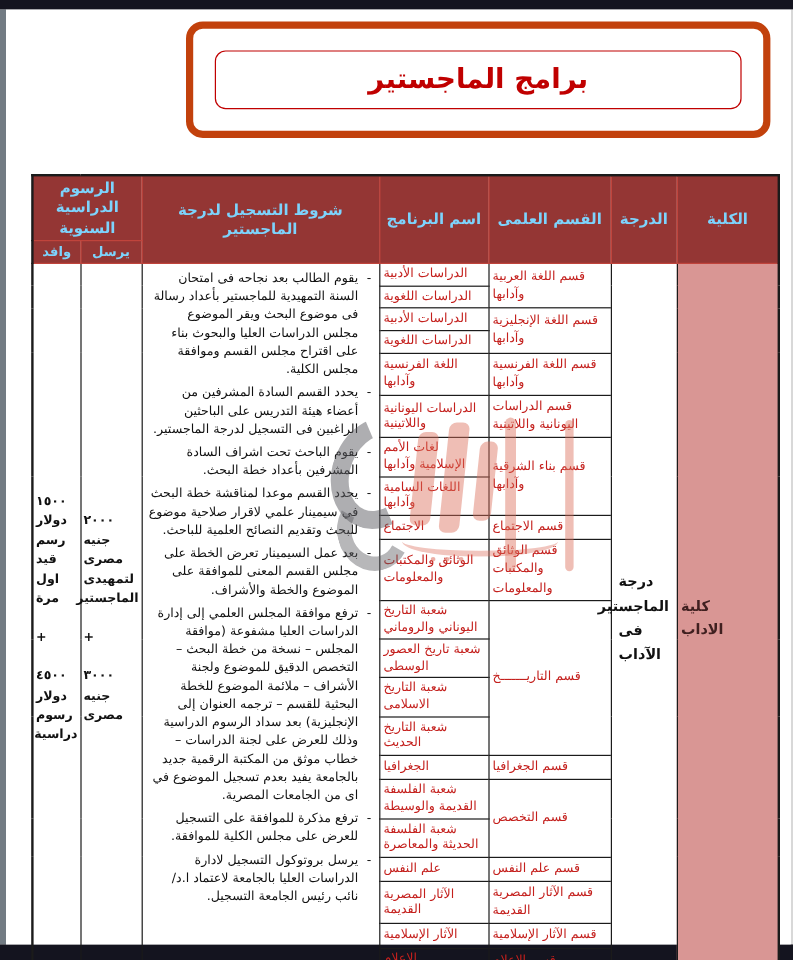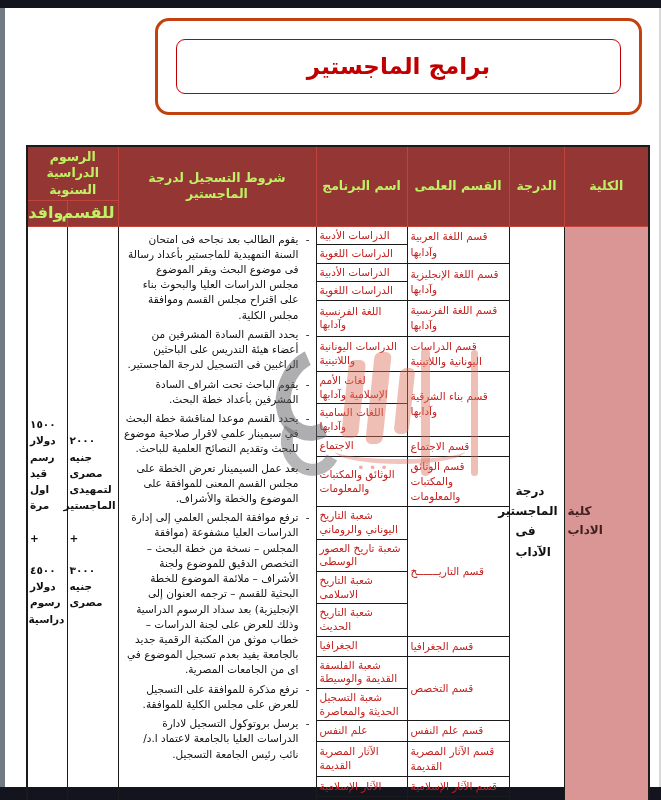--- a/index.html
+++ b/index.html
@@ -6,33 +6,33 @@
   body { font-family:"DejaVu Sans", sans-serif; background:#2a2a33; }
   .screen { position:relative; width:661px; height:800px; background:#ffffff; overflow:hidden; }
   .top-bar { position:absolute; top:0; left:0; width:661px; height:8px; background:#14141f; }
   .bottom-bar { position:absolute; bottom:0; left:0; width:661px; height:13px; background:#14141f; }
   .left-strip { position:absolute; top:8px; left:0; width:5px; height:779px; background:#727b83; }
   .right-strip { position:absolute; top:8px; right:0; width:2px; height:779px; background:#d8d8d8; }
   .page { position:absolute; top:8px; left:5px; width:654px; height:779px; background:#ffffff; }
 
   
   .title-box { position:absolute; top:10px; right:17px; width:487px; height:97px;
-               border:3px solid #c2410c; border-radius:14px; padding:18px; background:#fff; }
+               border:6px solid #c2410c; border-radius:14px; padding:18px; background:#fff; }
   .title-inner { width:100%; height:100%; border:1.5px solid #c00000; border-radius:9px;
                  display:flex; flex-direction:column; justify-content:center; align-items:center; }
   .title-line { color:#c00000; font-weight:bold; font-size:23px; line-height:1.55; direction:rtl; }
 
   
   table.main-table { position:absolute; top:137px; right:9px; width:622px;
                      border-collapse:collapse; table-layout:fixed; direction:rtl;
                      z-index:2; border:2px solid #1b1b1b; }
-  .main-table th { background:#943634; color:#bef264; border:1px solid #c0443c;
+  .main-table th { background:#943634; color:#7dd3fc; border:1px solid #c0443c;
                    font-size:12.5px; font-weight:bold; padding:2px 3px; line-height:1.3; }
   .main-table thead tr:first-child th { height:34px; }
-  .main-table thead tr:last-child th { height:18px; font-size:16px; }
+  .main-table thead tr:last-child th { height:18px; font-size:11px; }
   .main-table td { border:1px solid #1b1b1b; padding:2px 3px; text-align:left;
                    vertical-align:middle; font-size:10.5px; line-height:1.3; color:#111; }
   td.program-cell, td.dept-cell { color:#c4201d; }
   td.college-cell { background:#d99694; color:#402020; font-weight:bold; font-size:12px;
                     white-space:pre-line; line-height:1.6; }
   td.degree-cell { font-weight:bold; font-size:12px; line-height:1.7; padding:2px 6px; }
   td.dept-cell { line-height:1.45;margin-top:38px; }
   td.cond-cell { vertical-align:top; text-align:right; padding:5px 17px 5px 5px;
                  font-size:10.5px; line-height:1.45; }
   .cond-item { position:relative; margin-bottom:4px; }
@@ -90,21 +90,21 @@
       <thead>
         <tr>
           <th rowspan="2">الكلية</th>
           <th rowspan="2">الدرجة</th>
           <th rowspan="2">القسم العلمى</th>
           <th rowspan="2">اسم البرنامج</th>
           <th rowspan="2">شروط التسجيل لدرجة الماجستير</th>
           <th colspan="2">الرسوم الدراسية السنوية</th>
         </tr>
         <tr>
-          <th>للقسم</th>
+          <th>يرسل</th>
           <th>وافد</th>
         </tr>
       </thead>
       <tbody>
           <tr>
             <td class="college-cell" rowspan="21">كلية
 الاداب</td>
             <td class="degree-cell" rowspan="21">درجة الماجستير فى الآداب</td>
             <td class="dept-cell" rowspan="2">قسم اللغة العربية وآدابها</td>
             <td class="program-cell">الدراسات الأدبية</td>
@@ -177,21 +177,21 @@
           </tr>
           <tr>
             <td class="dept-cell">قسم الجغرافيا</td>
             <td class="program-cell">الجغرافيا</td>
           </tr>
           <tr>
             <td class="dept-cell" rowspan="2">قسم التخصص</td>
             <td class="program-cell">شعبة الفلسفة القديمة والوسيطة</td>
           </tr>
           <tr>
-            <td class="program-cell">شعبة التسجيل الحديثة والمعاصرة</td>
+            <td class="program-cell">شعبة الفلسفة الحديثة والمعاصرة</td>
           </tr>
           <tr>
             <td class="dept-cell">قسم علم النفس</td>
             <td class="program-cell">علم النفس</td>
           </tr>
           <tr>
             <td class="dept-cell">قسم الآثار المصرية القديمة</td>
             <td class="program-cell">الآثار المصرية القديمة</td>
           </tr>
           <tr>

